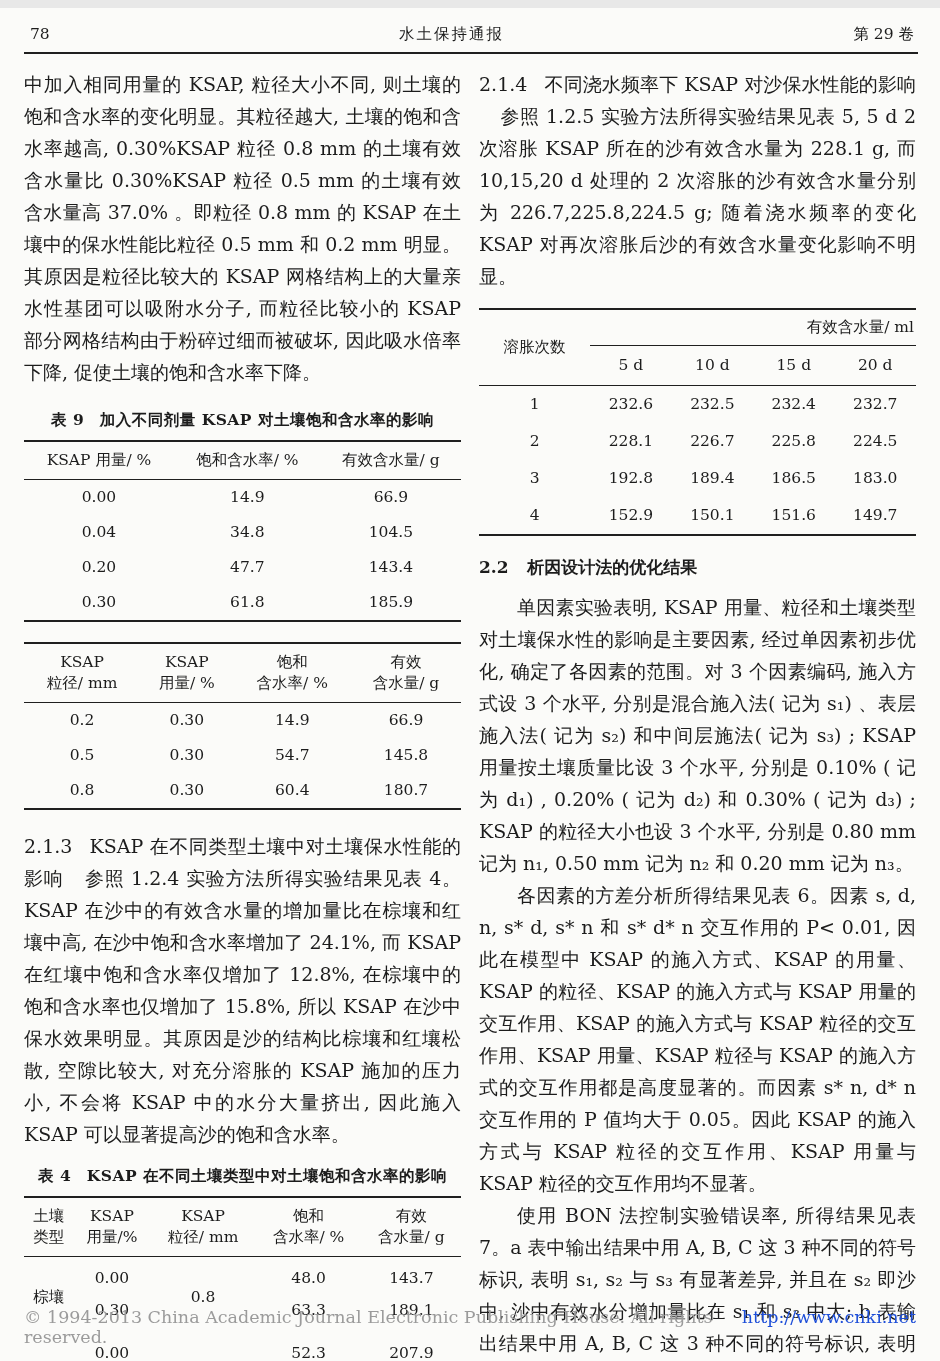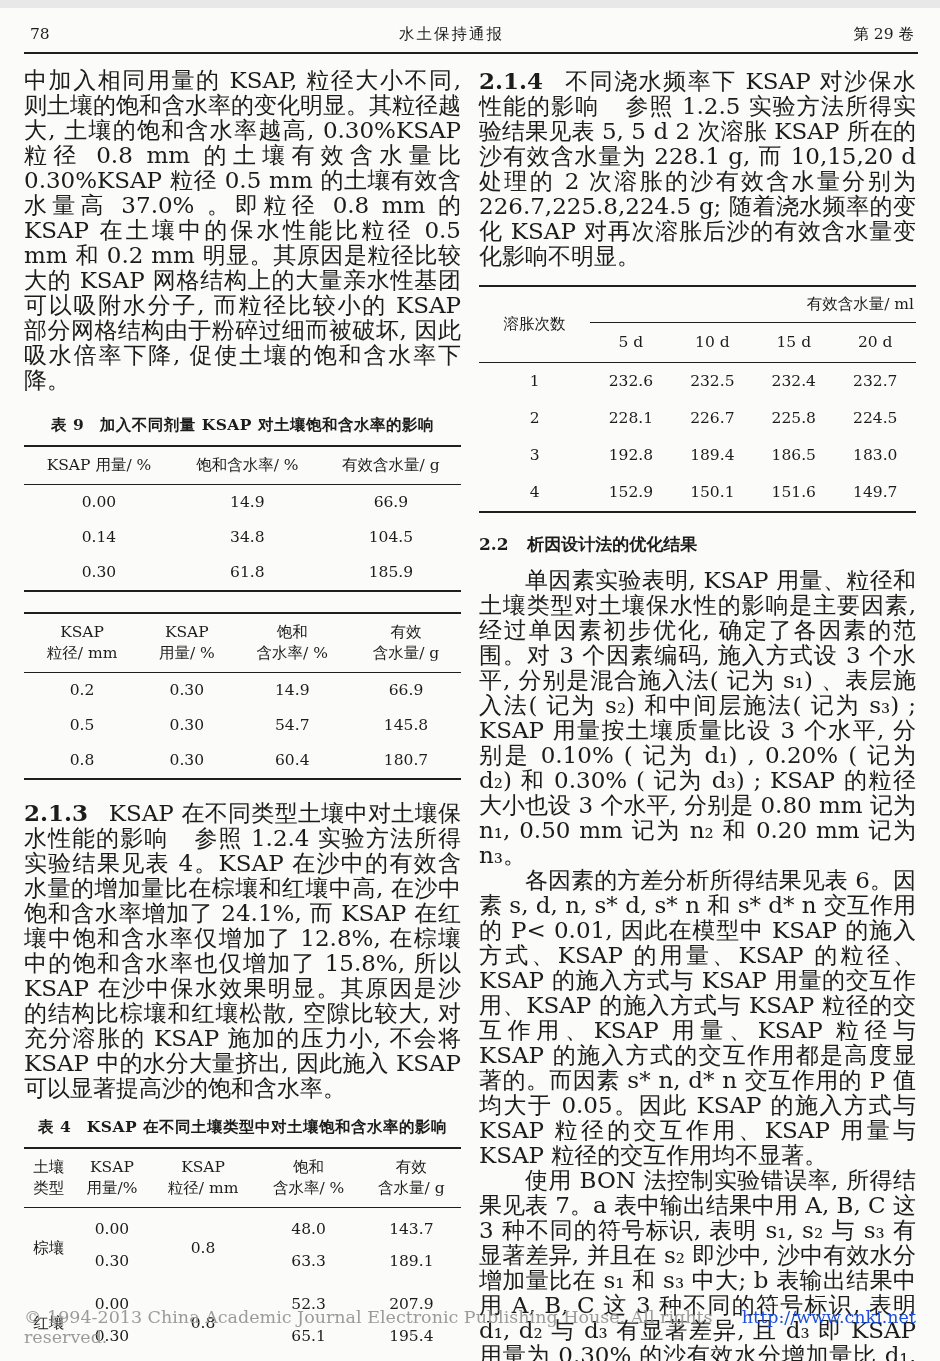--- a/index.html
+++ b/index.html
@@ -25,26 +25,26 @@
     border-bottom:2.6px solid #1f1f1f;
   }
   
   .cols {
     display:flex;
     padding:14px 24px 0 24px;
     gap:18px;
   }
   .col { width:437px; }
   .body-p {
-    font-size:23px; line-height:25px;
+    font-size:19px; line-height:32px;
     text-align:justify;
     margin:0;
   }
   .indent { text-indent:2em; }
-  .runin-num { padding-right:0.9em;font-weight:bold; }
+  .runin-num { padding-right:0.9em; }
   .runin-title { }
   .runin-gap { display:inline-block; width:1.1em; }
   .mb-lg { margin-bottom:22px; }
   .mb-md { margin-bottom:16px; }
   
   .tbl-block { margin:0 0 20px 0; }
   .tbl-caption {
     text-align:center;
     font-weight:bold;
     font-size:15.5px;
@@ -121,23 +121,28 @@
               <th>有效含水量/ g</th>
             </tr>
           </thead>
           <tbody>
             <tr>
               <td>0.00</td>
               <td>14.9</td>
               <td>66.9</td>
             </tr>
             <tr>
-              <td>0.14</td>
+              <td>0.04</td>
               <td>34.8</td>
               <td>104.5</td>
+            </tr>
+            <tr>
+              <td>0.20</td>
+              <td>47.7</td>
+              <td>143.4</td>
             </tr>
             <tr>
               <td>0.30</td>
               <td>61.8</td>
               <td>185.9</td>
             </tr>
           </tbody>
         </table>
       </div>
 

